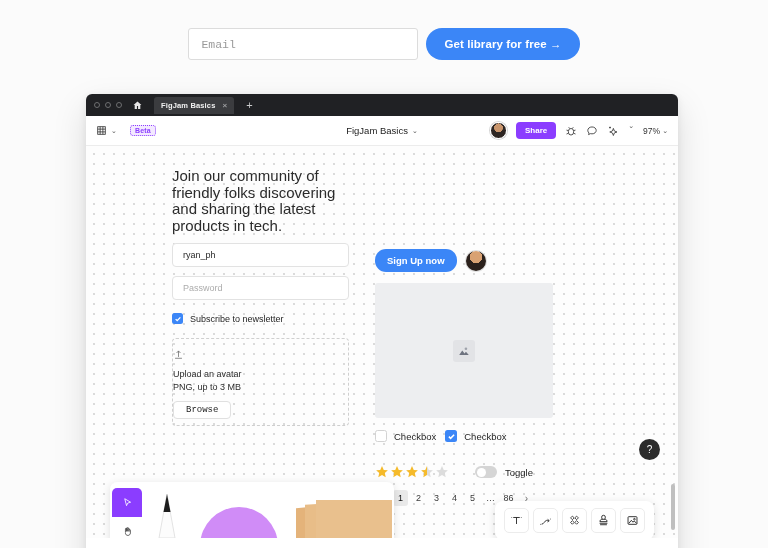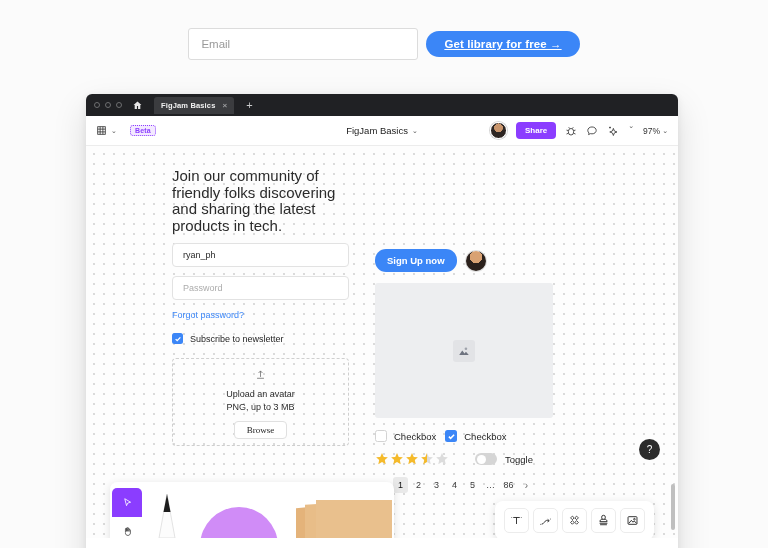--- a/index.html
+++ b/index.html
@@ -13,31 +13,31 @@
 
   
   .promo {
     position: absolute; left: 0; top: 0; width: 768px; height: 88px;
     display: flex; align-items: center; justify-content: center; gap: 8px;
   }
   .promo-email {
     width: 230px; height: 32px;
     border: 1px solid #dcdcdc; border-radius: 3px;
     background: #fff;
-    font-family: Liberation Sans, sans-serif;
+    font-family: Liberation Mono, monospace;
     font-size: 11.5px; color: #333;
     padding: 12px 12px;
   }
   .promo-email::placeholder { color: #9a9a9a; }
   .promo-cta {
-    height: 26px; padding: 0 18px;
+    height: 32px; padding: 0 18px;
     background: #3b86f7; border: none; border-radius: 16px;
     color: #fff; font-size: 11.5px; font-weight: bold;
     font-family: "Liberation Sans", sans-serif;
-    cursor: pointer; letter-spacing: .1px; text-decoration: underline;
+    cursor: pointer; letter-spacing: .1px;
   }
 
   
   .window {
     position: absolute; left: 86px; top: 94px;
     width: 592px; height: 512px;
     background: #fff;
     border-radius: 6px 6px 4px 4px;
     box-shadow: 0 14px 34px rgba(0,0,0,.13), 0 2px 8px rgba(0,0,0,.07);
     overflow: hidden;
@@ -116,29 +116,29 @@
     display: flex; align-items: center; justify-content: center;
   }
   .cbx.on { background: #3b86f7; }
   .cbx.off { background: #fff; border: 1px solid #d3d3d3; }
   .cbx svg { display: block; }
   .sub-lbl { font-size: 9px; color: #1d1d1d; }
 
   .upload {
     margin-top: 14px; width: 177px; height: 88px;
     border: 1px dashed #cfcfcf; border-radius: 4px;
-    display: flex; flex-direction: column; align-items: center; justify-content: center; gap: 2px;
+    display: flex; flex-direction: column; align-items: flex-start; justify-content: center; gap: 2px;
   }
   .up-ic { color: #666; margin-bottom: 3px; }
   .up-t1, .up-t2 { font-size: 9px; color: #2c2c2c; }
   .up-t2 { margin-top: 1px; }
   .browse {
     margin-top: 7px; background: #fff; border: 1px solid #e0e0e0; border-radius: 4px;
     font-size: 9px; color: #1d1d1d; padding: 3px 12px; cursor: pointer;
-    font-family: Liberation Serif, serif;
+    font-family: Liberation Mono, monospace;
   }
 
   
   .col-right { position: absolute; left: 289px; top: 103px; width: 180px; }
   .signup-row { display: flex; align-items: center; gap: 9px; }
   .signup {
     background: #3b86f7; color: #fff; border: none; border-radius: 11px;
     font-size: 9.5px; font-weight: bold; padding: 6px 12px; cursor: pointer;
     font-family: "Liberation Sans", sans-serif;
   }
@@ -153,21 +153,21 @@
     display: flex; align-items: center; justify-content: center;
   }
   .img-ph-ic {
     width: 22px; height: 22px; border-radius: 3px; background: #e2e3e6;
     display: flex; align-items: center; justify-content: center;
   }
   .cb-row { margin-top: 12px; display: flex; align-items: center; gap: 9px; }
   .cb-item { display: flex; align-items: center; gap: 7px; }
   .cb-lbl { font-size: 9.5px; color: #1d1d1d; }
   .cbx-lg { width: 12px; height: 12px; }
-  .rate-row { margin-top: 10px; display: flex; align-items: center; gap: 26px; }
+  .rate-row { margin-top: 23px; display: flex; align-items: center; gap: 26px; }
   .stars { display: flex; gap: 1px; }
   .toggle-wrap { display: flex; align-items: center; gap: 8px; }
   .toggle {
     width: 22px; height: 12px; border-radius: 6px; background: #d5d5d5;
     display: flex; align-items: center; padding: 1.5px;
   }
   .toggle .knob { width: 9px; height: 9px; border-radius: 50%; background: #fff; }
   .tg-lbl { font-size: 9.5px; color: #1d1d1d; }
   .pager { margin-top: 11px; display: flex; align-items: center; gap: 3px; }
   .pg {
@@ -318,21 +318,20 @@
   </div>
 
   <div class="canvas">
 
     <div class="col-left">
       <div class="wf-sub">Join our community of friendly folks discovering and sharing the latest products in tech.</div>
 
       <input class="fld" value="ryan_ph" style="">
       <input class="fld" placeholder="Password" style="">
 
-      <a class="forgot">Forgot password?</a>
 
       <div class="sub-row">
         <span class="cbx on">
           <svg width="8" height="8" viewBox="0 0 12 12" fill="none" stroke="#fff" stroke-width="2">
               <path d="M2.5 6.2 4.8 8.5 9.5 3.6"></path>
             </svg>
         </span>
         <span class="sub-lbl">Subscribe to newsletter</span>
       </div>
 

